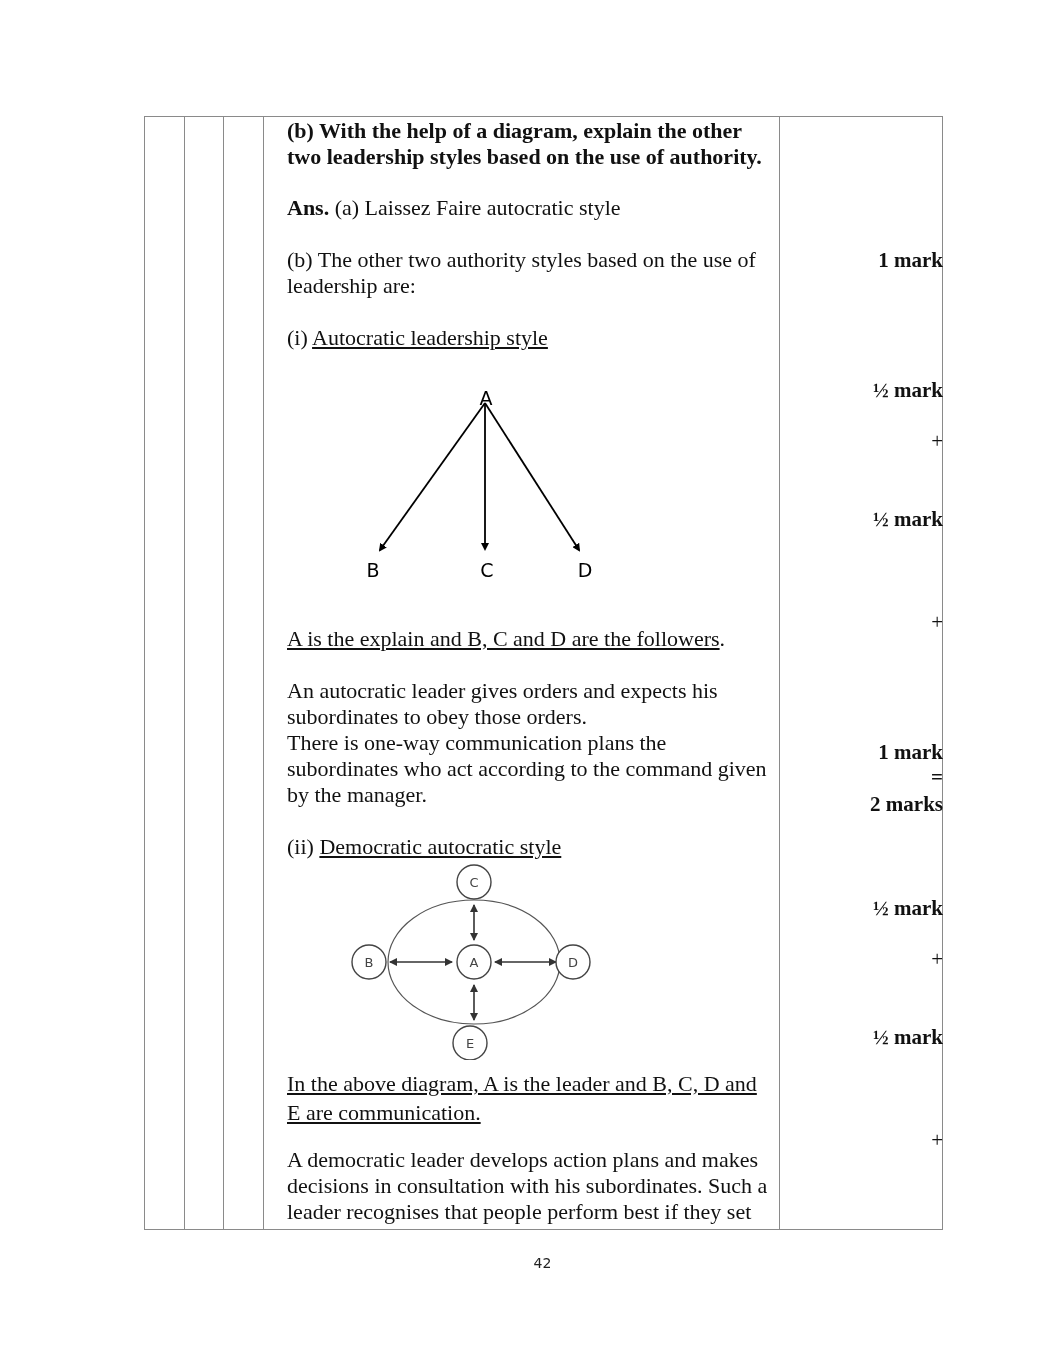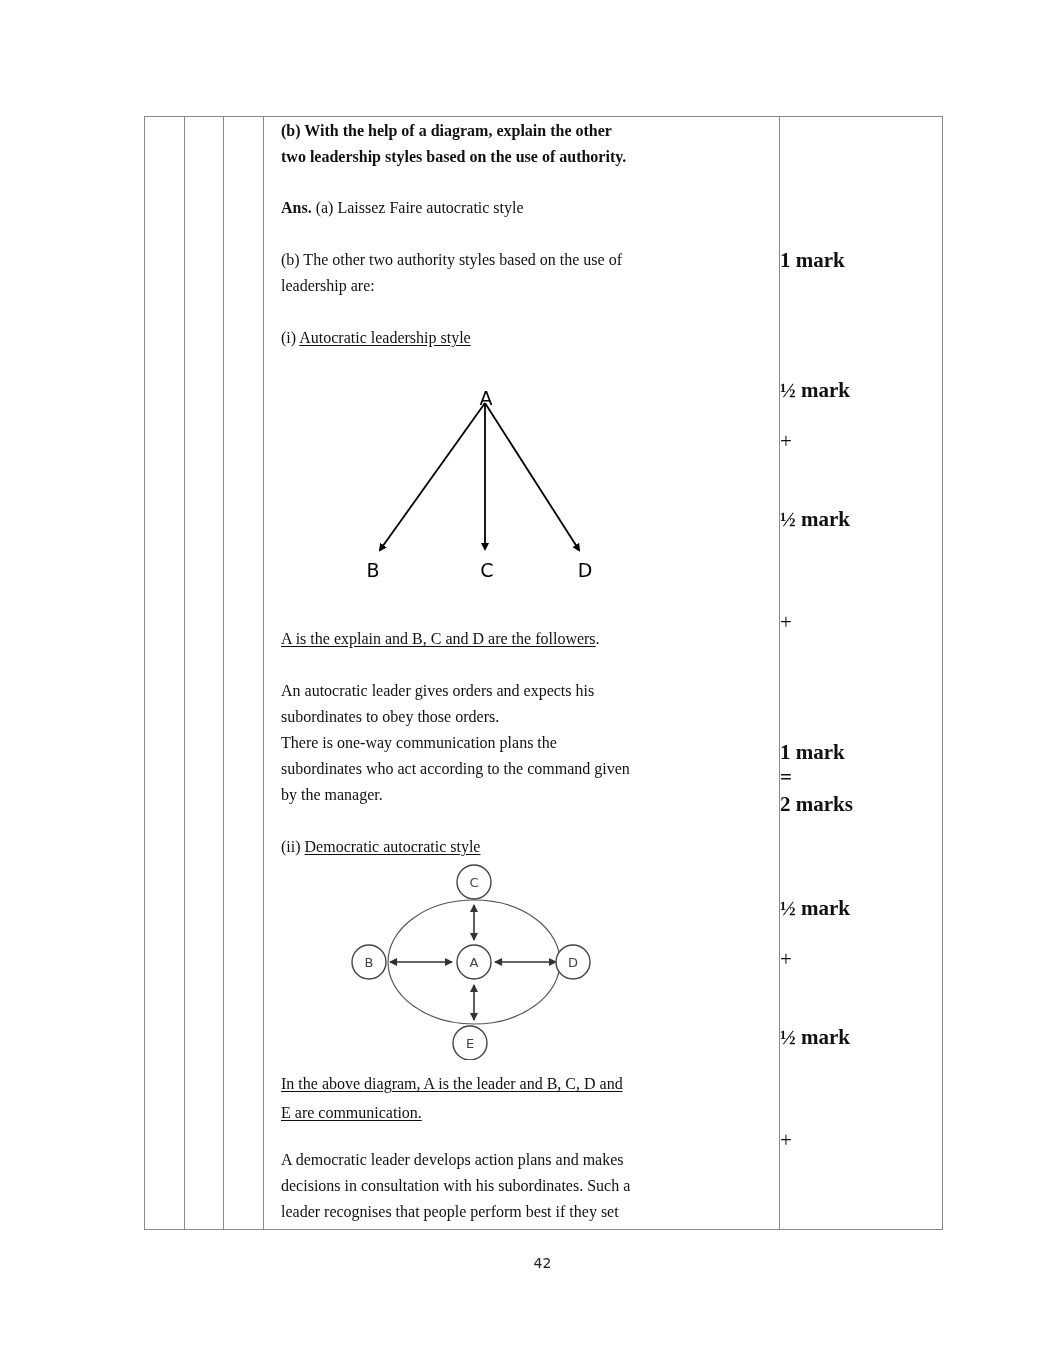--- a/index.html
+++ b/index.html
@@ -1,22 +1,22 @@
 <!DOCTYPE html>
 <html><head>
   <meta charset="utf-8">
   <style>
     html, body { margin: 0; padding: 0; background: #ffffff; }
     body { width: 1047px; height: 1355px; position: relative; overflow: hidden; font-family: "Liberation Serif", serif; color: #111; }
     .tbl { position: absolute; left: 144px; top: 116px; width: 799px; height: 1114px; border: 1px solid #8a8a8a; box-sizing: border-box; }
     .vline { position: absolute; top: 0; bottom: 0; width: 0; border-left: 1px solid #8a8a8a; }
-    .txt { position: absolute; left: 281px; font-size: 16px; line-height: 26px; white-space: nowrap; }
+    .txt { position: absolute; left: 287px; font-size: 22px; line-height: 26px; white-space: nowrap; }
     .b { font-weight: bold; }
     .u { text-decoration: underline; text-underline-offset: 2px; }
-    .mark { position: absolute; left: 780px; width: 163px; text-align: left; font-size: 21px; line-height: 26px; }
+    .mark { position: absolute; left: 780px; width: 163px; text-align: right; font-size: 21px; line-height: 26px; }
     .mark.b { font-weight: bold; }
     .page-num { position: absolute; left: 0; width: 1085px; top: 1255px; text-align: center; font-family: "DejaVu Sans", sans-serif; font-size: 14px; color: #222; }
     svg text { font-family: "DejaVu Sans", sans-serif; }
   </style>
 </head>
 <body>
 
 <div class="tbl">
   <div class="vline" style="left:39px"></div>
   <div class="vline" style="left:78px"></div>

